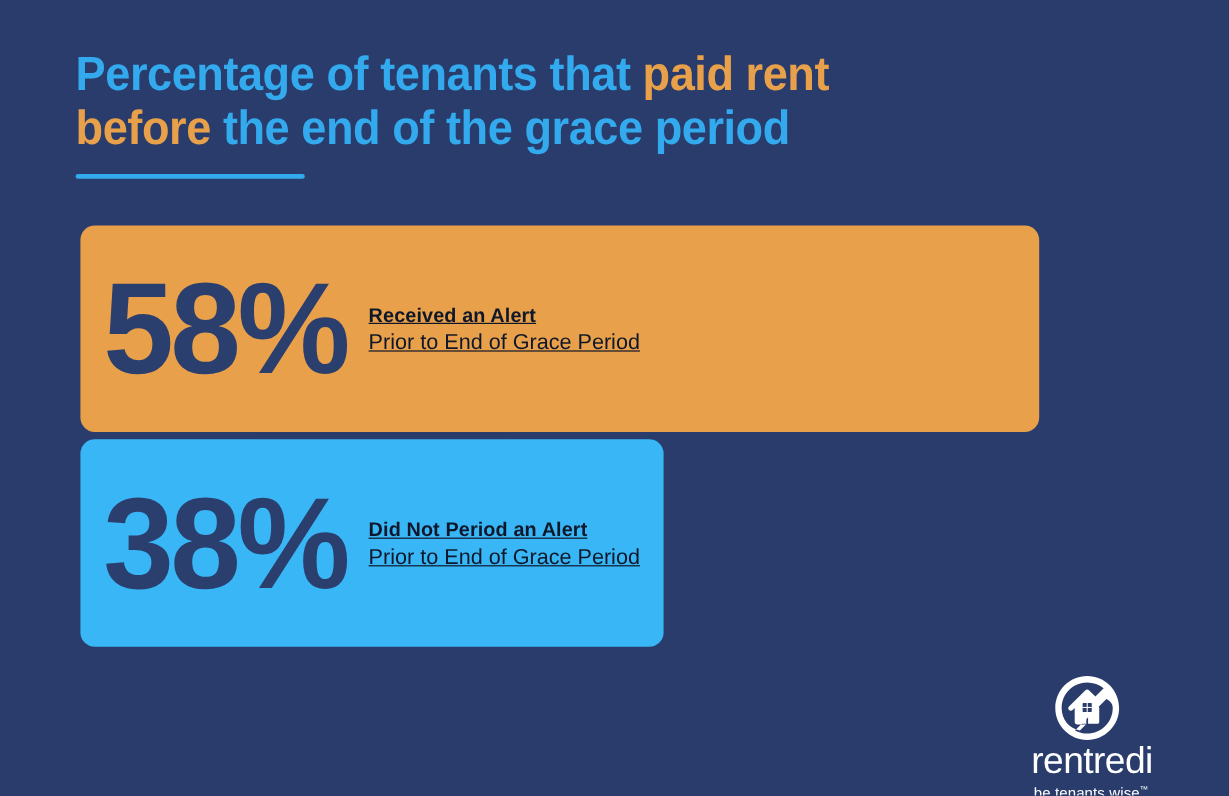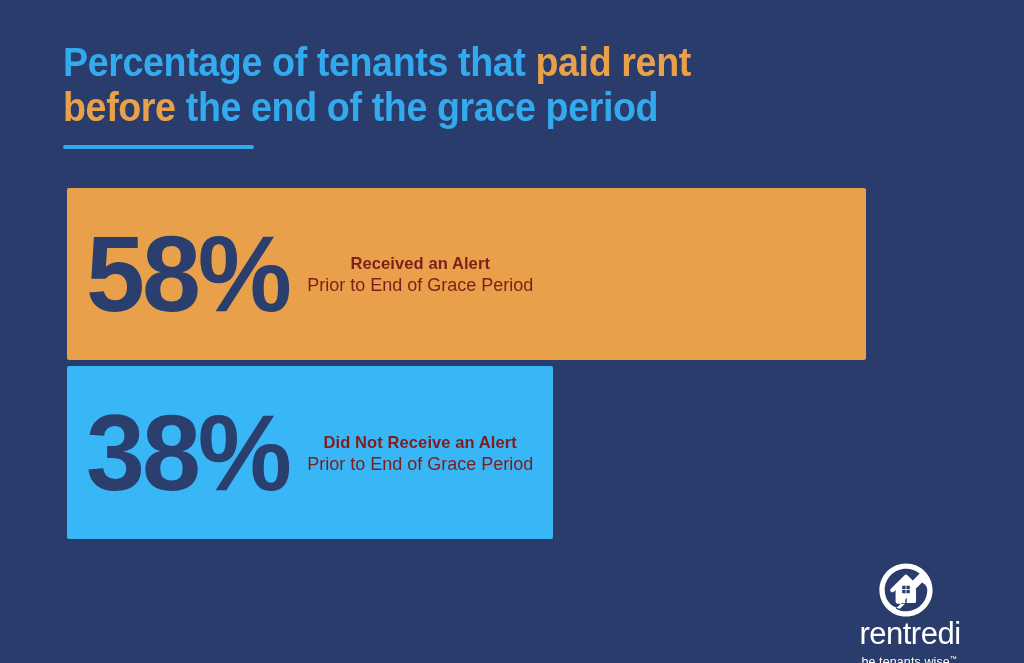--- a/index.html
+++ b/index.html
@@ -49,25 +49,24 @@
     width: 191px;
     height: 4px;
     background: #33AAEE;
     border-radius: 2px;
   }
 
   
   .bar {
     position: absolute;
     left: 67px;
-    border-radius: 2px;
+    border-radius: 12px;
     display: flex;
     align-items: center;
     box-sizing: border-box;
-    text-align: center;
   }
   .bar-orange {
     top: 188px;
     width: 799px;
     height: 172px;
     background: #E8A04A;
   }
   .bar-blue {
     top: 366px;
     width: 486px;
@@ -81,22 +80,23 @@
     color: #2B3F6E;
     letter-spacing: -3px;
     margin-left: 19px;
     flex: 0 0 auto;
     transform: scaleX(0.98);
     transform-origin: left center;
   }
   .labels {
     margin-left: 14px;
     flex: 0 0 auto;
-    color: #7f1d1d;
+    color: #0f172a;
     padding-top: 2px;
+    text-decoration: underline;
   }
   .label-main {
     font-size: 16.5px;
     line-height: 21px;
     font-weight: bold;
     letter-spacing: 0.1px;
     white-space: nowrap;
   }
   .label-sub {
     font-size: 18px;
@@ -163,21 +163,21 @@
     <div class="pct">58%</div>
     <div class="labels">
       <div class="label-main">Received an Alert</div>
       <div class="label-sub">Prior to End of Grace Period</div>
     </div>
   </div>
 
   <div class="bar bar-blue">
     <div class="pct">38%</div>
     <div class="labels">
-      <div class="label-main">Did Not Receive an Alert</div>
+      <div class="label-main">Did Not Period an Alert</div>
       <div class="label-sub">Prior to End of Grace Period</div>
     </div>
   </div>
 
   <div class="logo">
     <svg class="logo-mark" viewBox="0 0 100 100">
       <path fill="#FFFFFF" d="M50 2.5C23.8 2.5 2.5 23.8 2.5 50S23.8 97.5 50 97.5 97.5 76.2 97.5 50 76.2 2.5 50 2.5z
                M50 12c9.3 0 17.8 3.2 24.5 8.6L62.2 32.9 52.6 23.5c-1.5-1.4-3.8-1.4-5.2 0L22.9 47.6
                c-1.5 1.5-1.5 3.9 0 5.4 1.5 1.5 3.9 1.5 5.4 0l3.1-3.1v20.8c0 2.1 1.7 3.8 3.8 3.8h12.9
                l-9 9C21.9 80.2 12 66.3 12 50 12 29 29 12 50 12z

